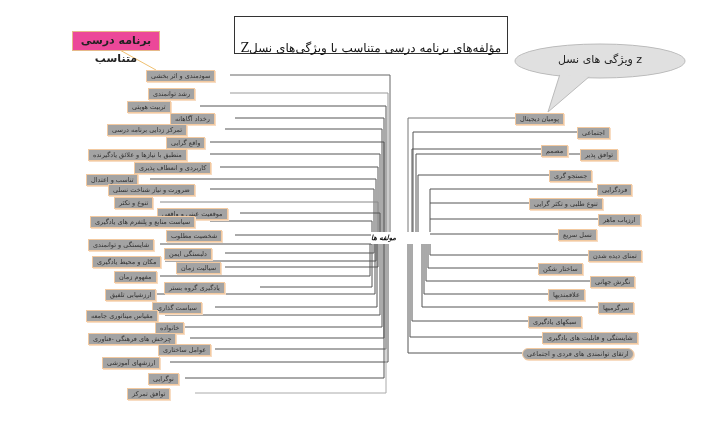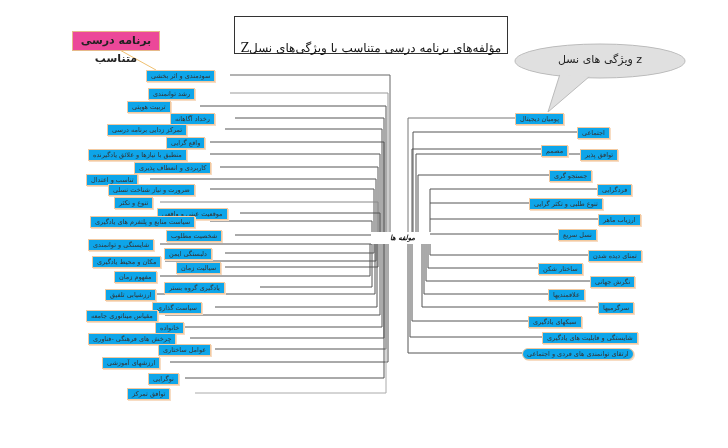--- a/index.html
+++ b/index.html
@@ -1,39 +1,39 @@
 <!DOCTYPE html>
 <html><head>
 <meta charset="utf-8">
 <style>
   html, body { margin: 0; padding: 0; background: #ffffff; }
   body { width: 728px; height: 448px; position: relative; overflow: hidden;
          font-family: "DejaVu Sans", sans-serif; }
   #canvas { position: absolute; left: 0; top: 0; width: 728px; height: 448px; }
   svg.lines { position: absolute; left: 0; top: 0; width: 728px; height: 448px; }
-  .node { position: absolute; background: #0ea5e9; border: 1px solid #f2c9a0;
+  .node { position: absolute; background: #a3a3a3; border: 1px solid #f2c9a0;
           box-shadow: 1px 1px 0 #f7dcc3; font-size: 6.5px; color: #333;
           height: 10px; line-height: 10px; padding: 0 4px; direction: rtl;
           white-space: nowrap; text-align: right; box-sizing: content-box; }
   .title-box { position: absolute; left: 234px; top: 16px; width: 274px; height: 38px;
                border: 1.5px solid #333; background: #fff; direction: rtl;
                font-family: "DejaVu Serif", serif; font-size: 12px; color: #111;
                display: flex; align-items: flex-start; justify-content: center;
                padding-top: 24px; box-sizing: border-box; }
   .left-header { position: absolute; left: 72px; top: 31px; width: 86px; height: 18px;
                  background: #ec4899; border: 1px solid #e6b98a; direction: rtl;
                  font-size: 11px; font-weight: bold; color: #222; text-align: center;
                  line-height: 18px; }
   .bubble { position: absolute; left: 515px; top: 44px; width: 170px; height: 34px; }
   .bubble-text { position: absolute; left: 0; top: 0; width: 170px; height: 32px;
                  line-height: 32px; text-align: center; font-size: 11px; font-weight: normal;
                  color: #222; direction: rtl; }
   .center-node { position: absolute; left: 371px; top: 232px; width: 44px; height: 12px;
                  background: #fff; font-size: 7px; font-style: italic; font-weight: bold;
-                 text-align: right; line-height: 12px; direction: rtl; color: #111; }
+                 text-align: left; line-height: 12px; direction: rtl; color: #111; }
 </style>
 </head>
 <body>
 
 <div id="canvas">
   <svg class="lines" viewBox="0 0 728 448" xmlns="http://www.w3.org/2000/svg">
 
     <g stroke="#555" stroke-width="1" fill="none">
       <polyline points="230,75 390,75 390,232" stroke="#666"></polyline>
       <polyline points="230,93 388,93 388,232" stroke="#999"></polyline>

